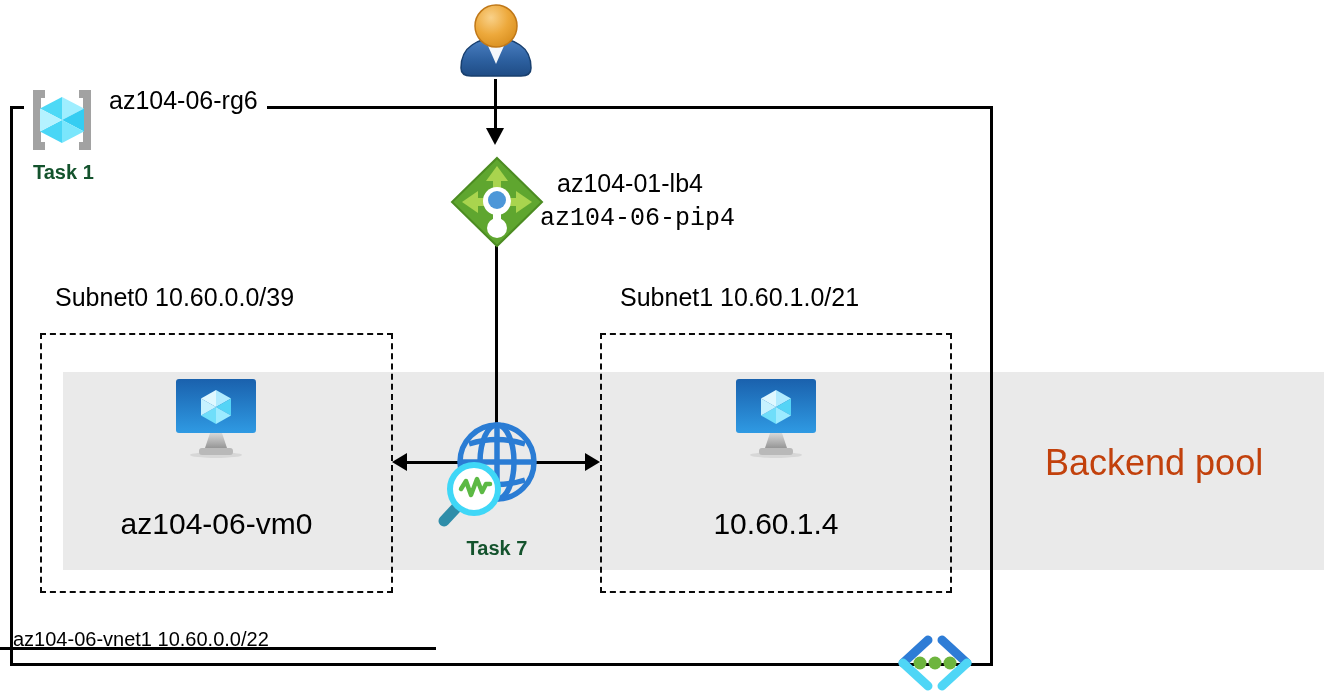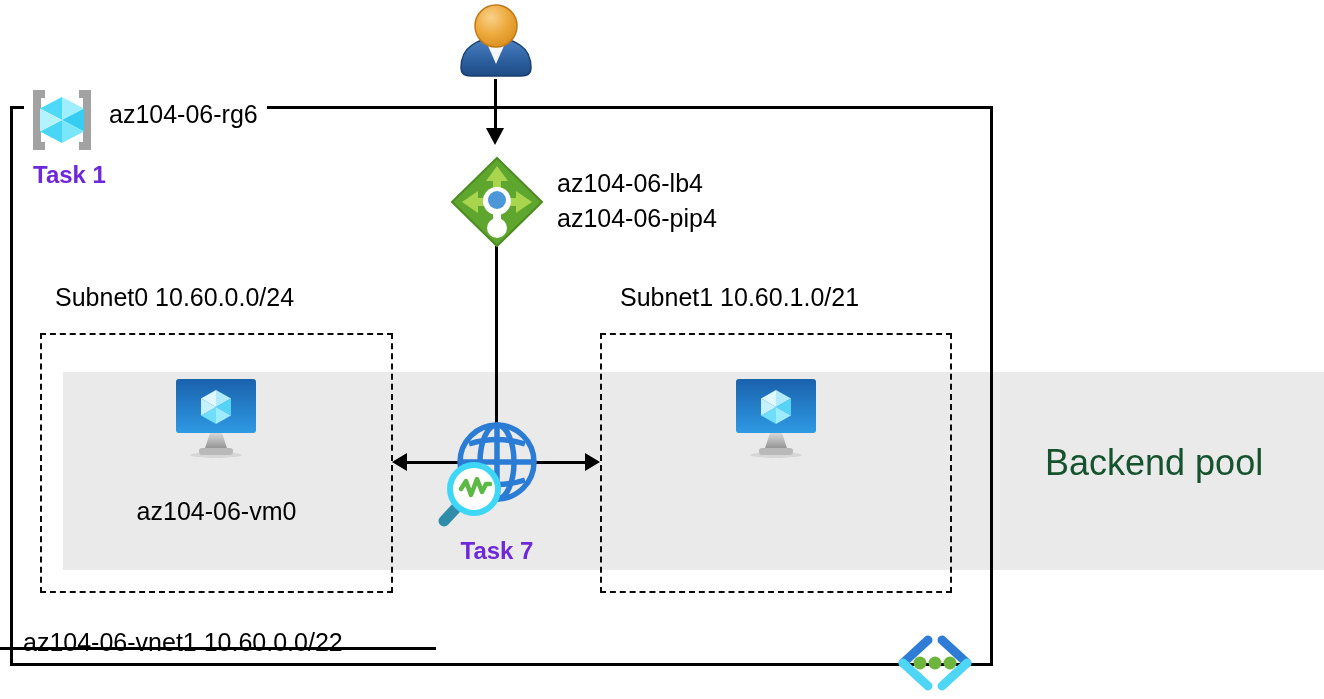--- a/index.html
+++ b/index.html
@@ -15,27 +15,27 @@
   .line { background: #000; z-index: 4; }
   .arrowhead { width: 0; height: 0; z-index: 4; }
   .arrow-down { border-left: 9px solid transparent; border-right: 9px solid transparent; border-top: 17px solid #000; }
   .arrow-left { border-top: 9px solid transparent; border-bottom: 9px solid transparent; border-right: 15px solid #000; }
   .arrow-right { border-top: 9px solid transparent; border-bottom: 9px solid transparent; border-left: 15px solid #000; }
 
   svg.icon { z-index: 5; position: absolute; }
 
   .label { z-index: 6; position: absolute; white-space: nowrap; }
   .rg-label { font-size: 25px; background: #fff; padding: 0 9px; line-height: 30px; }
-  .task-label { font-size: 24px; font-weight: bold; color: #6d28d9; }
+  .task-label { font-size: 20px; font-weight: bold; color: #14532d; }
   .lb-label { font-size: 25px; line-height: 35px; }
   .subnet-label { font-size: 25px; }
   .subnet-label b { font-weight: normal; }
-  .vm-label { font-size: 25px; line-height: 31px; text-align: center; }
-  .backend-label { font-size: 36px; color: #14532d; }
-  .vnet-label { font-size: 25px; margin-left: 10px; }
+  .vm-label { font-size: 30px; line-height: 31px; text-align: center; margin-top: 12px; }
+  .backend-label { font-size: 36px; color: #c2410c; }
+  .vnet-label { font-size: 20px; }
   .center-text { text-align: center; }
 </style>
 </head>
 <body>
 
 <svg width="0" height="0" style="position:absolute">
   <defs>
     <radialGradient id="headGrad" cx="38%" cy="30%" r="75%">
       <stop offset="0%" stop-color="#f9d189"></stop>
         <stop offset="55%" stop-color="#eda93c"></stop>
@@ -150,39 +150,40 @@
 <svg class="icon" style="left:890px; top:633px;" width="90" height="62" viewBox="0 0 90 62">
   <line x1="38" y1="7" x2="13" y2="30" stroke="#2e7cd6" stroke-width="9" stroke-linecap="round"></line>
   <line x1="13" y1="30" x2="38" y2="53" stroke="#4fd6f6" stroke-width="9" stroke-linecap="round"></line>
   <line x1="52" y1="7" x2="77" y2="30" stroke="#2e7cd6" stroke-width="9" stroke-linecap="round"></line>
   <line x1="77" y1="30" x2="52" y2="53" stroke="#4fd6f6" stroke-width="9" stroke-linecap="round"></line>
   <circle cx="30" cy="30" r="6.5" fill="#6eb53e"></circle>
   <circle cx="45" cy="30" r="6.5" fill="#6eb53e"></circle>
   <circle cx="60" cy="30" r="6.5" fill="#6eb53e"></circle>
 </svg>
 
-<div class="label rg-label" style="left:100px; top:99px;text-align:right;">az104-06-rg6</div>
+<div class="label rg-label" style="left:100px; top:85px;text-align:right;">az104-06-rg6</div>
 
 <div class="label task-label" style="left:33px; top:161px;">Task 1</div>
 
-<div class="label lb-label" style="left:557px; top:166px;">az104-06-lb4</div>
-<div class="label lb-label" style="left:557px; top:201px;">az104-06-pip4</div>
+<div class="label lb-label" style="left:557px; top:166px;">az104-01-lb4</div>
+<div class="label lb-label" style="left:540px; top:201px;font-family:Liberation Mono, monospace;">az104-06-pip4</div>
 
 <div class="label subnet-label" style="left:55px; top:283px;">
   <b>Subnet0</b>
-  <span>10.60.0.0/24</span>
+  <span>10.60.0.0/39</span>
 </div>
 <div class="label subnet-label" style="left:620px; top:283px;">
   <b>Subnet1</b>
   <span>10.60.1.0/21</span>
 </div>
 
 <div class="label vm-label center-text" style="left:40px; top:496px; width:353px;">
   <div>az104-06-vm0</div>
 </div>
 <div class="label vm-label center-text" style="left:600px; top:496px; width:352px;">
+  <div>10.60.1.4</div>
 </div>
 
 <div class="label task-label center-text" style="left:390px; top:537px; width:214px;">Task 7</div>
 
 <div class="label backend-label" style="left:1045px; top:442px;">Backend pool</div>
 
 <div class="label vnet-label" style="left:13px; top:628px;">az104-06-vnet1 10.60.0.0/22</div>
 
 </body></html>

